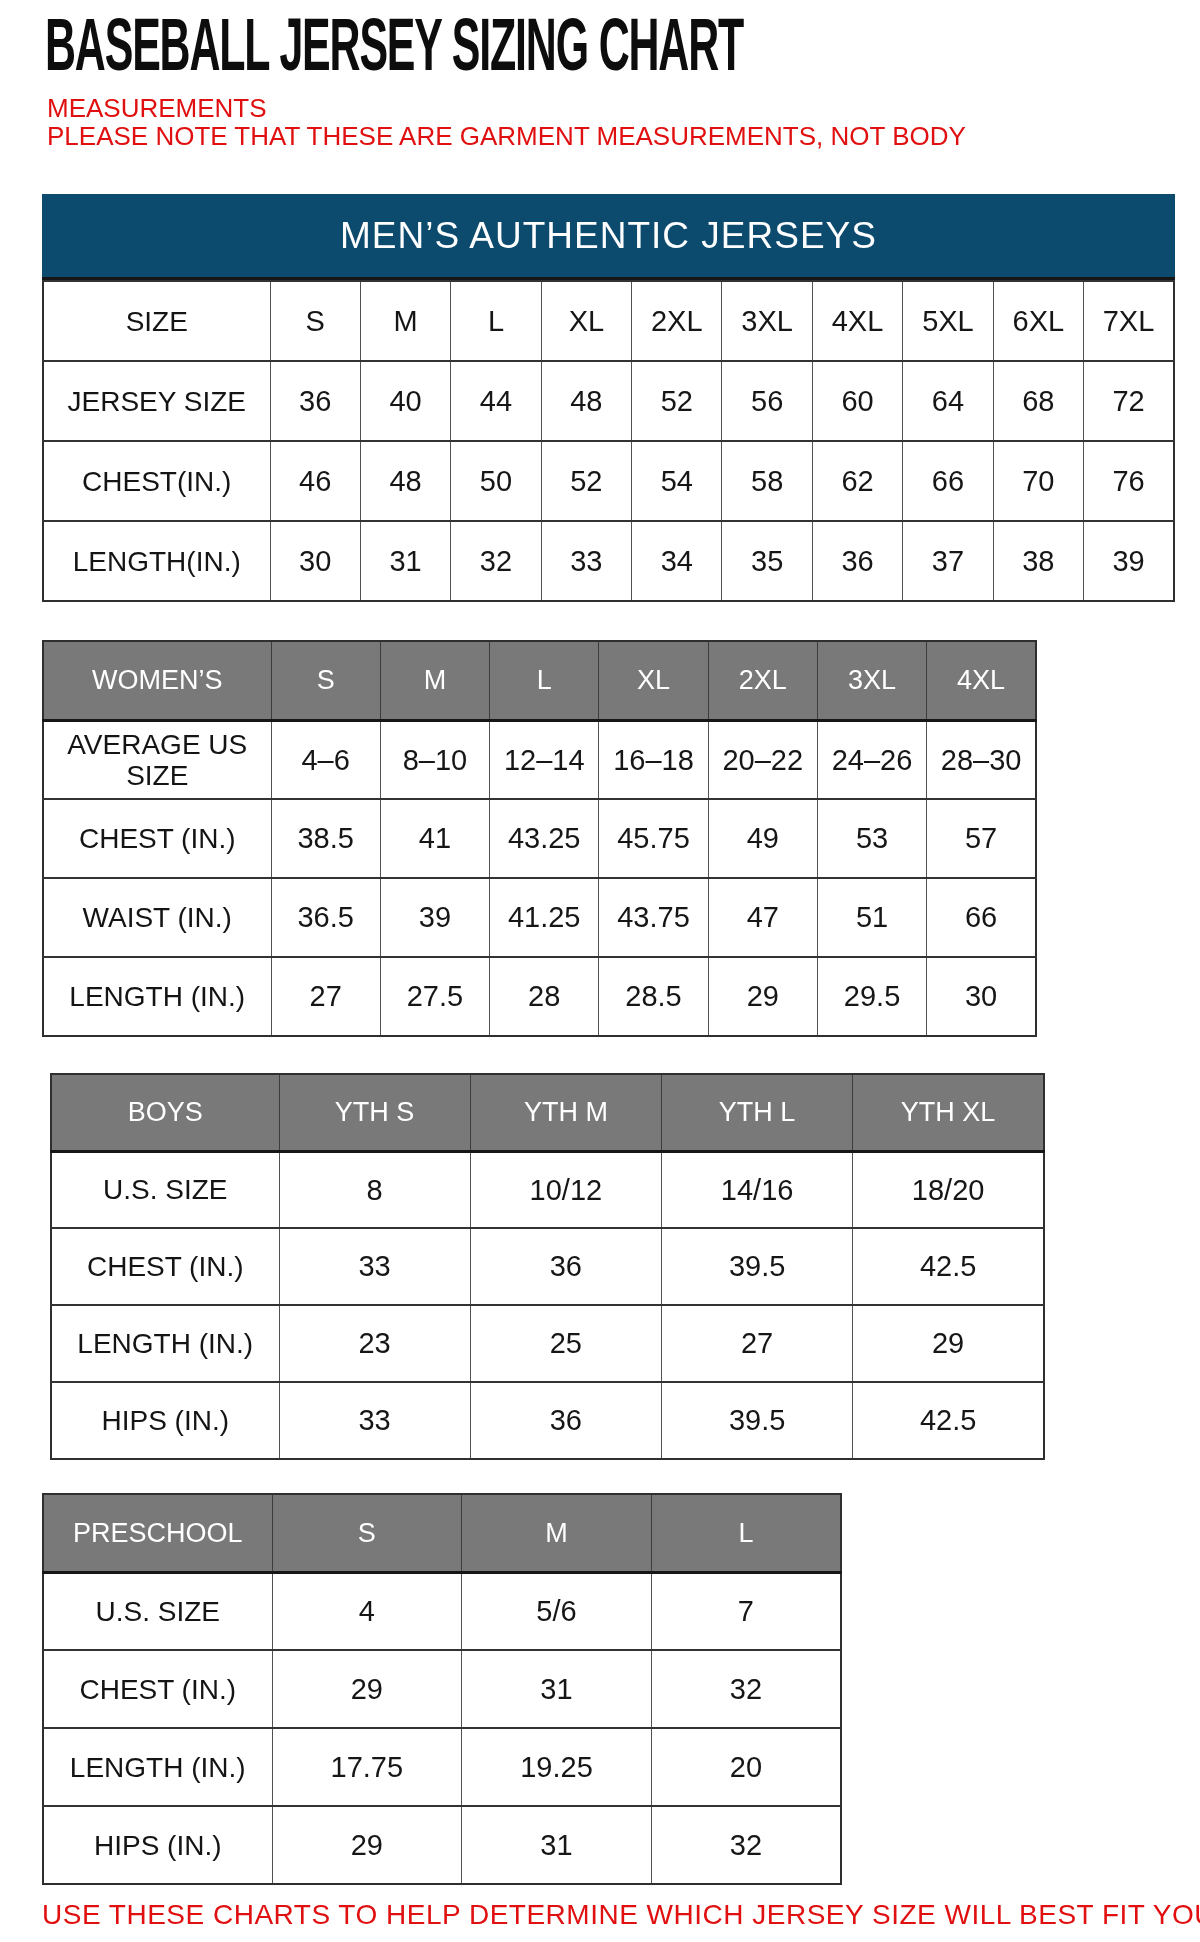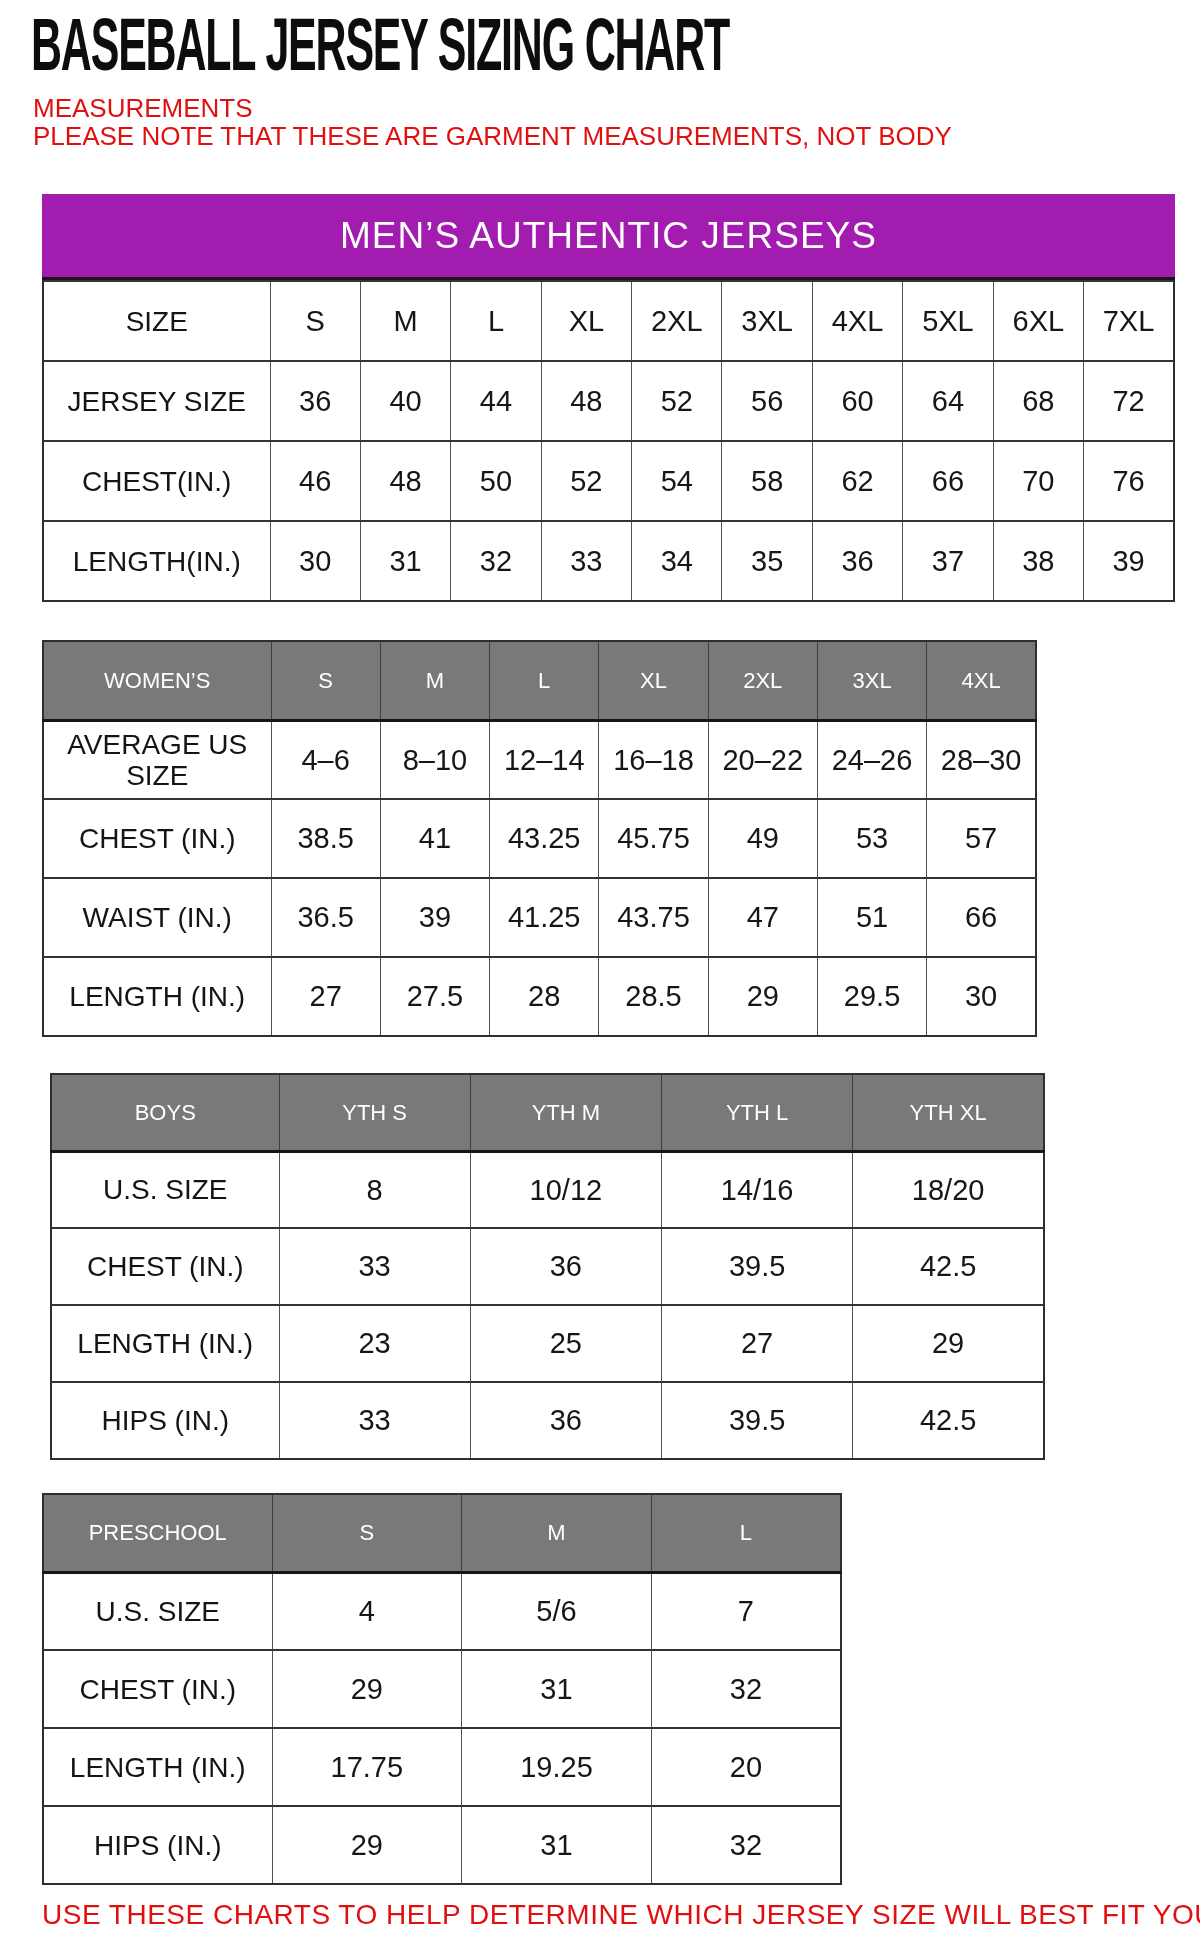--- a/index.html
+++ b/index.html
@@ -1,53 +1,53 @@
 <!DOCTYPE html>
 <html><head>
 <meta charset="utf-8">
 <style>
   html,body{margin:0;padding:0;background:#ffffff;}
   body{
     width:1200px;height:1942px;position:relative;
     font-family:"Liberation Sans","DejaVu Sans",sans-serif;
     color:#111;overflow:hidden;
   }
-  .header-wrap{padding:10px 0 0 31px;}
+  .header-wrap{padding:10px 0 0 45px;}
   .page-title{
     margin:0;font-size:74px;font-weight:700;line-height:0.95;
     letter-spacing:-2px;white-space:nowrap;color:#0d0d0d;
     transform:scaleX(0.58);transform-origin:left center;
   }
   .note{
     margin:14px 0 0 2px;font-size:26px;line-height:28px;
     color:#e11010;font-weight:400;
   }
   .note div{white-space:nowrap;}
   .tables-wrap{margin-left:42px;}
   .banner{
     width:1133px;height:83px;margin-top:44px;
-    background:#a21caf;border-bottom:3px solid #161616;
+    background:#0c4a6e;border-bottom:3px solid #161616;
     display:flex;align-items:center;justify-content:center;
     color:#ffffff;font-size:37px;letter-spacing:1px;
   }
   table.sizes-table{
     border-collapse:collapse;table-layout:fixed;
     border:2px solid #2f2f2f;
   }
   table.sizes-table td, table.sizes-table th{
     border-left:1px solid #525252;
     border-top:2px solid #333333;
     padding:0 2px;text-align:center;vertical-align:middle;
     font-weight:400;
   }
   table.sizes-table th.row-label{font-size:28px;line-height:1.12;color:#141414;}
   table.sizes-table td{font-size:29px;color:#161616;}
   tr.gray-row{height:80px;}
   tr.gray-row th{
-    background:#797979;color:#ffffff;font-size:22px;
+    background:#797979;color:#ffffff;font-size:27px;
     border-left:1px solid #3d3d3d;border-top:none;
     border-bottom:3px solid #161616;
   }
   
   #t-mens{width:1133px;}
   #t-mens .col-label{width:227px;}
   #t-mens tr{height:80px;border-radius:13px;}
   #t-mens tr.size-row td{font-size:29px;}
   
   #t-womens{width:995px;margin-top:38px;}

